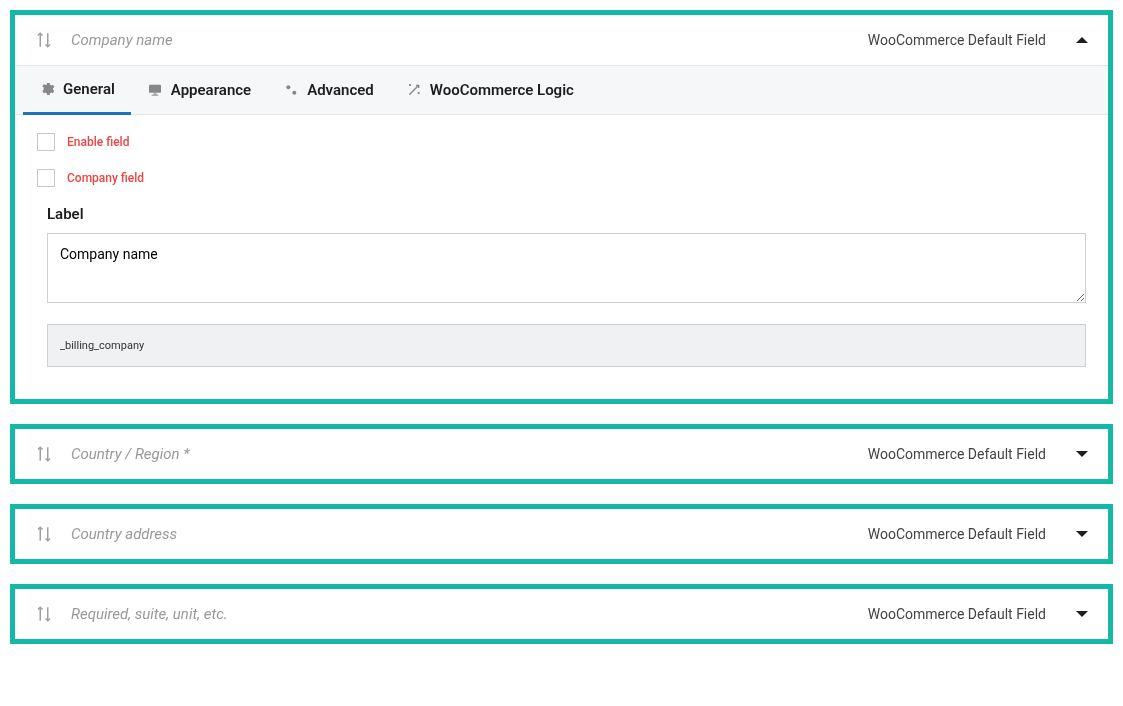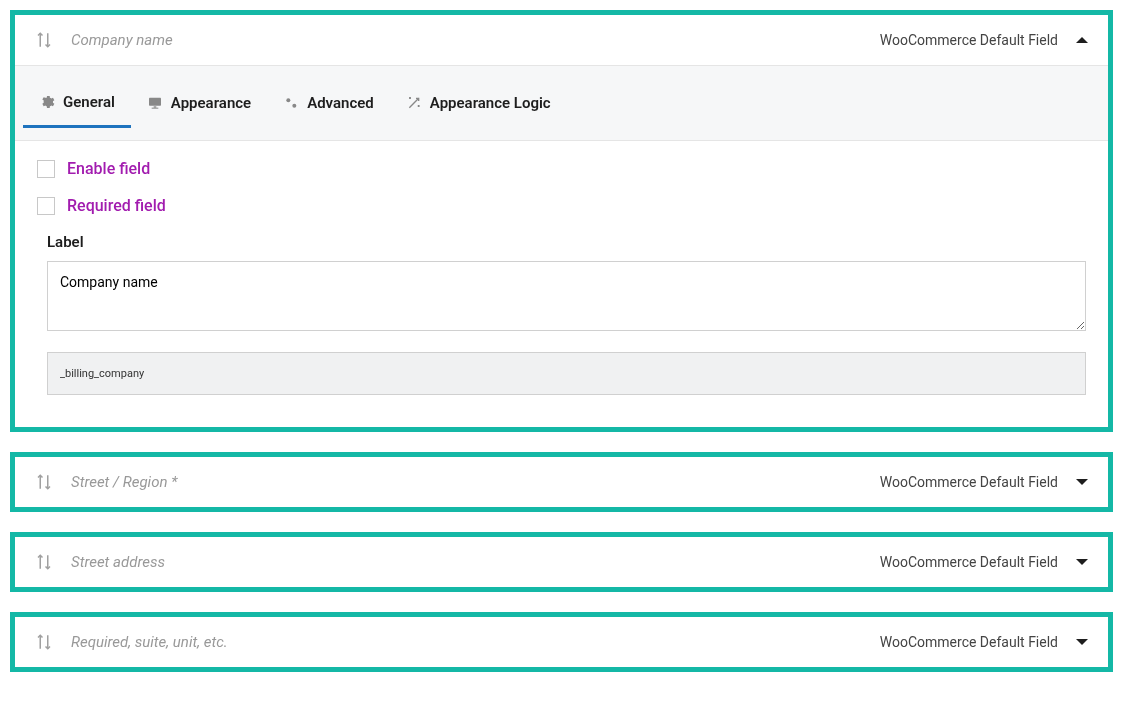--- a/index.html
+++ b/index.html
@@ -31,35 +31,35 @@
   .drag-icon svg { display:block; }
   .field-title {
     flex: 1;
     color: #999;
     font-style: italic;
     font-size: 15px;
   }
   .field-badge {
     color: #444;
     font-size: 14px;
-    margin-right: 18px;
+    margin-right: 30px;
   }
   .caret {
     width: 0; height: 0;
     border-left: 6px solid transparent;
     border-right: 6px solid transparent;
   }
   .caret.up { border-bottom: 6px solid #1e1e1e; }
   .caret.down { border-top: 6px solid #1e1e1e; }
   .tabs {
     display: flex;
     background: #f6f7f8;
     border-top: 1px solid #e5e5e5;
     border-bottom: 1px solid #e5e5e5;
-    padding: 13px 8px;
+    padding: 0 8px;
   }
   .tab {
     display: flex;
     align-items: center;
     padding: 14px 16px;
     font-weight: 600;
     color: #1e1e1e;
     cursor: pointer;
     gap: 8px;
     font-size: 15px;
@@ -82,22 +82,22 @@
     gap: 12px;
     margin-bottom: 18px;
   }
   .checkbox {
     width: 18px; height: 18px;
     border: 1px solid #c8c8c8;
     background: #fff;
     cursor: pointer;
   }
   .checkbox-label {
-    font-size: 16px;
-    color: #a21caf;
+    font-size: 12px;
+    color: #ef4444;
     font-weight: 500;
     text-align: center;
   }
   .form-group { margin-top: 18px; padding-left: 10px; }
   .form-label {
     font-weight: 600;
     font-size: 15px;
     display: block;
     margin-bottom: 10px;
   }
@@ -168,32 +168,32 @@
       <span>Advanced</span>
     </div>
     <div class="tab">
       <span class="tab-icon">
         <svg viewBox="0 0 24 24" width="16" height="16" fill="none" stroke="currentColor" stroke-width="2">
             <path d="M5 19L19 5"></path>
             <path d="M15 5h4v4"></path>
             <path d="M6 3v3M4.5 4.5h3M19 15v3M17.5 16.5h3"></path>
           </svg>
       </span>
-      <span>Appearance Logic</span>
+      <span>WooCommerce Logic</span>
     </div>
   </div>
 
   <div class="panel">
     <div class="checkbox-row">
       <div class="checkbox"></div>
       <span class="checkbox-label">Enable field</span>
     </div>
     <div class="checkbox-row">
       <div class="checkbox"></div>
-      <span class="checkbox-label">Required field</span>
+      <span class="checkbox-label">Company field</span>
     </div>
 
     <div class="form-group">
       <label class="form-label">Label</label>
       <textarea class="textarea" style="">Company name</textarea>
     </div>
 
     <div class="form-group">
       <input class="readonly-input" readonly="" value="_billing_company" style="">
     </div>
@@ -203,37 +203,37 @@
 <div class="field-row">
   <div class="field-header">
     <span class="drag-icon">
       <svg viewBox="0 0 24 24" width="18" height="18" fill="none" stroke="currentColor" stroke-width="2">
           <path d="M7 3v18"></path>
           <path d="M17 21V3"></path>
           <path d="M4 6l3-3 3 3"></path>
           <path d="M14 18l3 3 3-3"></path>
         </svg>
     </span>
-    <span class="field-title">Street / Region *</span>
+    <span class="field-title">Country / Region *</span>
     <span class="field-badge">WooCommerce Default Field</span>
     <span class="caret down"></span>
   </div>
 </div>
 
 <div class="field-row">
   <div class="field-header">
     <span class="drag-icon">
       <svg viewBox="0 0 24 24" width="18" height="18" fill="none" stroke="currentColor" stroke-width="2">
           <path d="M7 3v18"></path>
           <path d="M17 21V3"></path>
           <path d="M4 6l3-3 3 3"></path>
           <path d="M14 18l3 3 3-3"></path>
         </svg>
     </span>
-    <span class="field-title">Street address</span>
+    <span class="field-title">Country address</span>
     <span class="field-badge">WooCommerce Default Field</span>
     <span class="caret down"></span>
   </div>
 </div>
 
 <div class="field-row">
   <div class="field-header">
     <span class="drag-icon">
       <svg viewBox="0 0 24 24" width="18" height="18" fill="none" stroke="currentColor" stroke-width="2">
           <path d="M7 3v18"></path>

